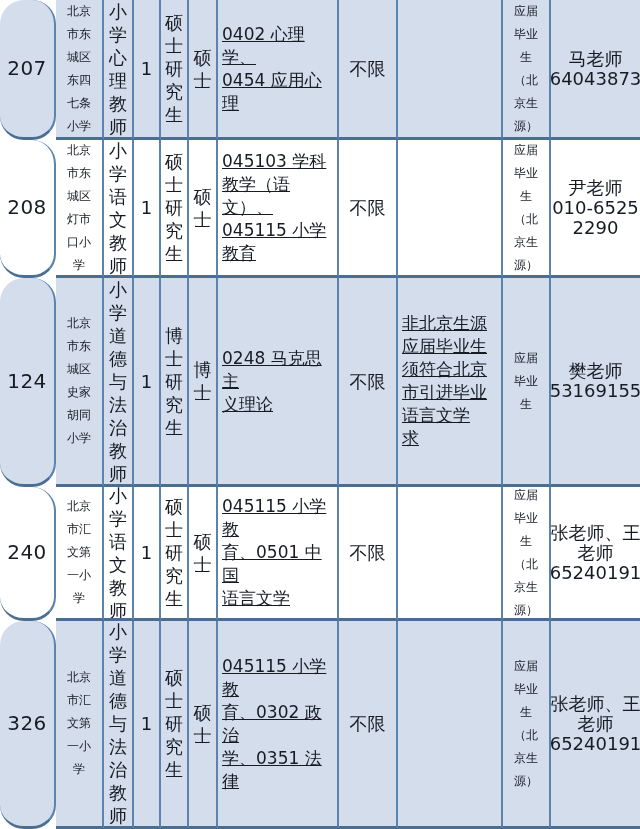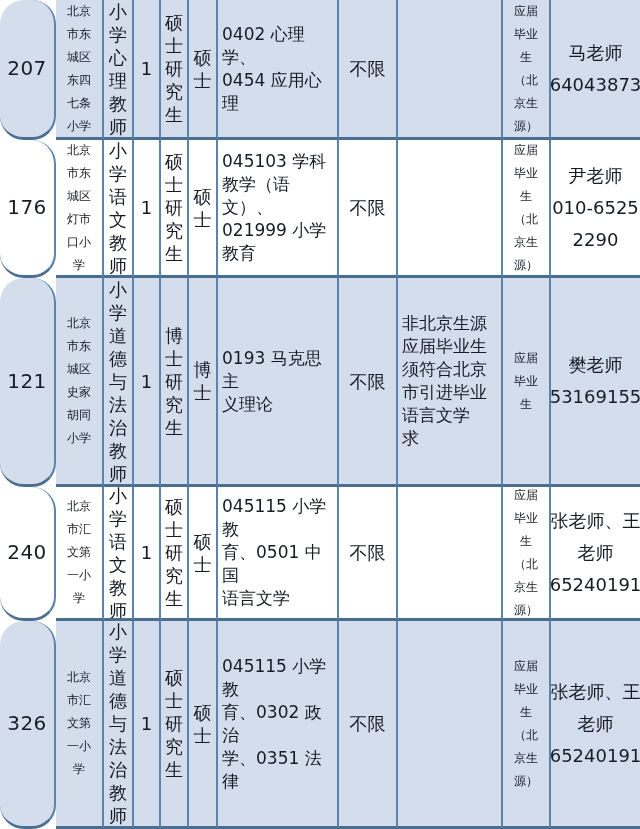--- a/index.html
+++ b/index.html
@@ -40,24 +40,25 @@
     letter-spacing: 0.5px;
     border-radius: 24px;
   }
   .c-major, .c-note {
     justify-content: flex-start;
     text-align: left;
     padding-left: 4px;
     padding-right: 1px;
     font-size: 17px;
     line-height: 23px;
+    text-decoration: underline;
   }
   .c-school, .c-source { font-size: 12px; line-height: 23px; }
   .c-pos, .c-edu, .c-deg { font-size: 18px; line-height: 23px; }
-  .c-contact { font-size: 18px; line-height: 32px; }
+  .c-contact { font-size: 18px; line-height: 20px; }
 </style>
 </head>
 <body>
 
 <div class="tbl">
 
   <div class="row row-odd">
     <div class="cell c-num">207</div>
     <div class="cell c-school">北京
 市东
@@ -87,21 +88,21 @@
 毕业
 生
 （北
 京生
 源）</div>
     <div class="cell c-contact">马老师
 64043873</div>
   </div>
 
   <div class="row row-even">
-    <div class="cell c-num">176</div>
+    <div class="cell c-num">208</div>
     <div class="cell c-school">北京
 市东
 城区
 灯市
 口小
 学</div>
     <div class="cell c-pos">小
 学
 语
 文
@@ -110,37 +111,37 @@
     <div class="cell c-count">1</div>
     <div class="cell c-edu">硕
 士
 研
 究
 生</div>
     <div class="cell c-deg">硕
 士</div>
     <div class="cell c-major">045103 学科
 教学（语文）、
-021999 小学
+045115 小学
 教育</div>
     <div class="cell c-other">不限</div>
     <div class="cell c-note"></div>
     <div class="cell c-source">应届
 毕业
 生
 （北
 京生
 源）</div>
     <div class="cell c-contact">尹老师
 010-6525
 2290</div>
   </div>
 
   <div class="row row-odd">
-    <div class="cell c-num">121</div>
+    <div class="cell c-num">124</div>
     <div class="cell c-school">北京
 市东
 城区
 史家
 胡同
 小学</div>
     <div class="cell c-pos">小
 学
 道
 德
@@ -150,21 +151,21 @@
 教
 师</div>
     <div class="cell c-count">1</div>
     <div class="cell c-edu">博
 士
 研
 究
 生</div>
     <div class="cell c-deg">博
 士</div>
-    <div class="cell c-major">0193 马克思主
+    <div class="cell c-major">0248 马克思主
 义理论</div>
     <div class="cell c-other">不限</div>
     <div class="cell c-note">非北京生源
 应届毕业生
 须符合北京
 市引进毕业
 语言文学
 求</div>
     <div class="cell c-source">应届
 毕业

